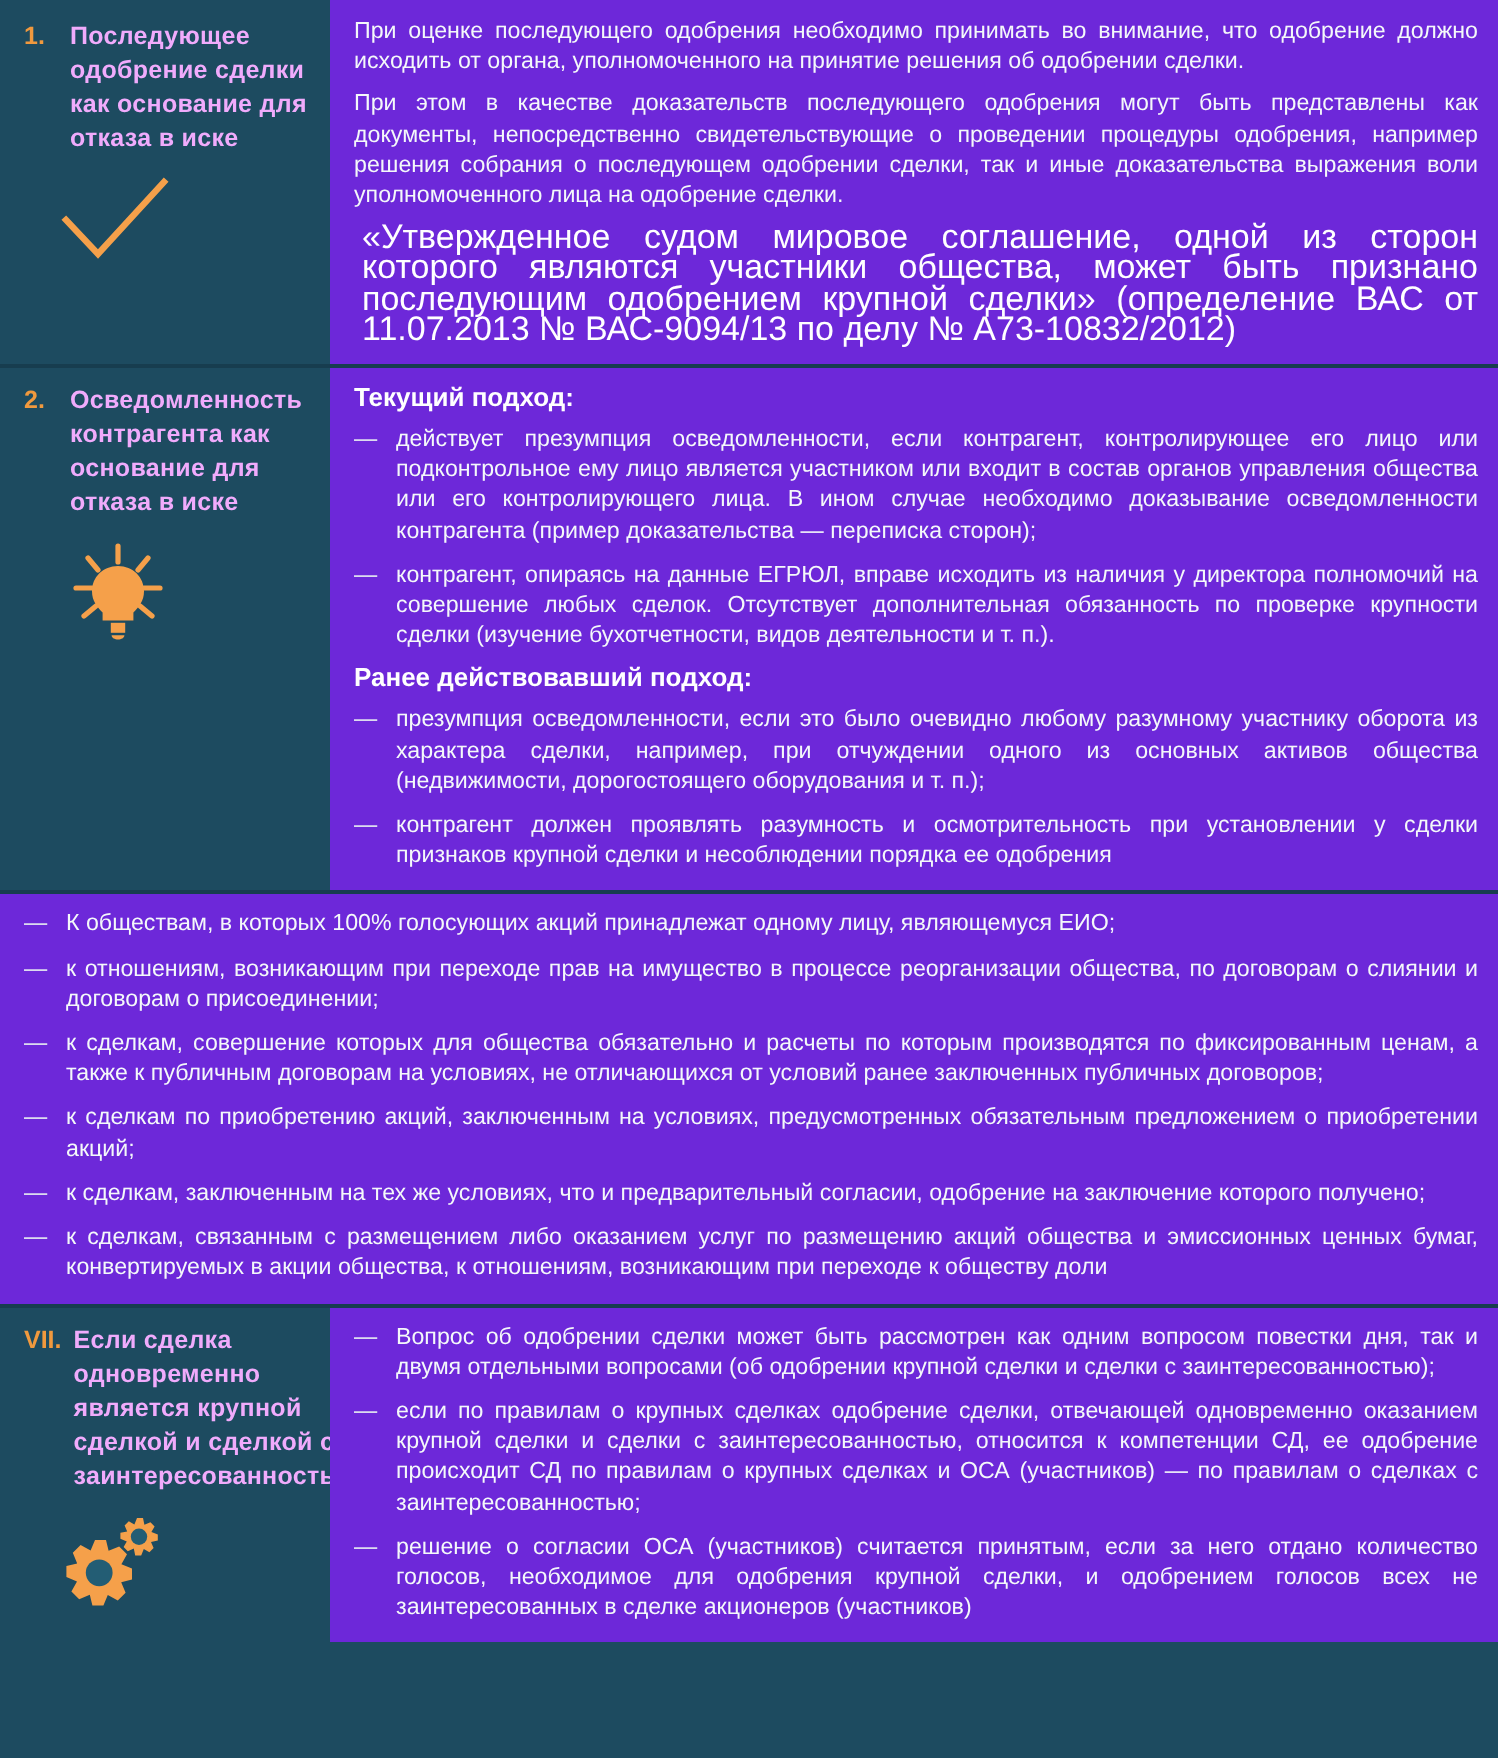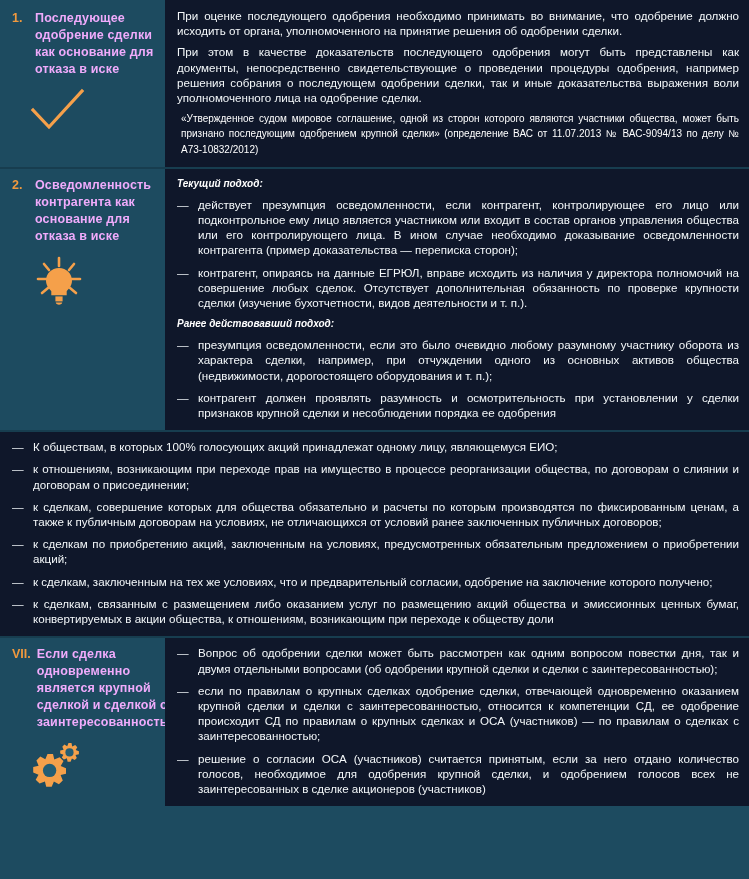--- a/index.html
+++ b/index.html
@@ -44,21 +44,21 @@
     width: 165px;
     flex: 0 0 165px;
     background: #1d4b60;
     padding: 10px 10px 8px 12px;
     display: flex;
     flex-direction: column;
   }
 
   .right {
     flex: 1 1 auto;
-    background: #0f172a;
+    background: #6d28d9;
     padding: 8px 10px 10px 12px;
     display: flex;
     flex-direction: column;
     gap: 7px;
   }
 
   
   .headline {
     display: flex;
     align-items: flex-start;
@@ -84,36 +84,35 @@
   
   .iconwrap {
     margin-top: 10px;
     padding-left: 18px;
     display: flex;
     align-items: flex-start;
   }
 
   
   .subhead {
-    font-size: 10px;
+    font-size: 13px;
     font-weight: bold;
     line-height: 15px;
     color: #ffffff;
-    font-style: italic;
   }
 
   .para {
     font-size: 11.6px;
     line-height: 15.2px;
     color: #f4f8fa;
     text-align: justify;
   }
 
   .quote {
-    font-size: 10px;
+    font-size: 17px;
     line-height: 15.2px;
     color: #ffffff;
     text-align: justify;
     padding-left: 4px;
   }
 
   .bullets {
     display: flex;
     flex-direction: column;
     gap: 7px;

